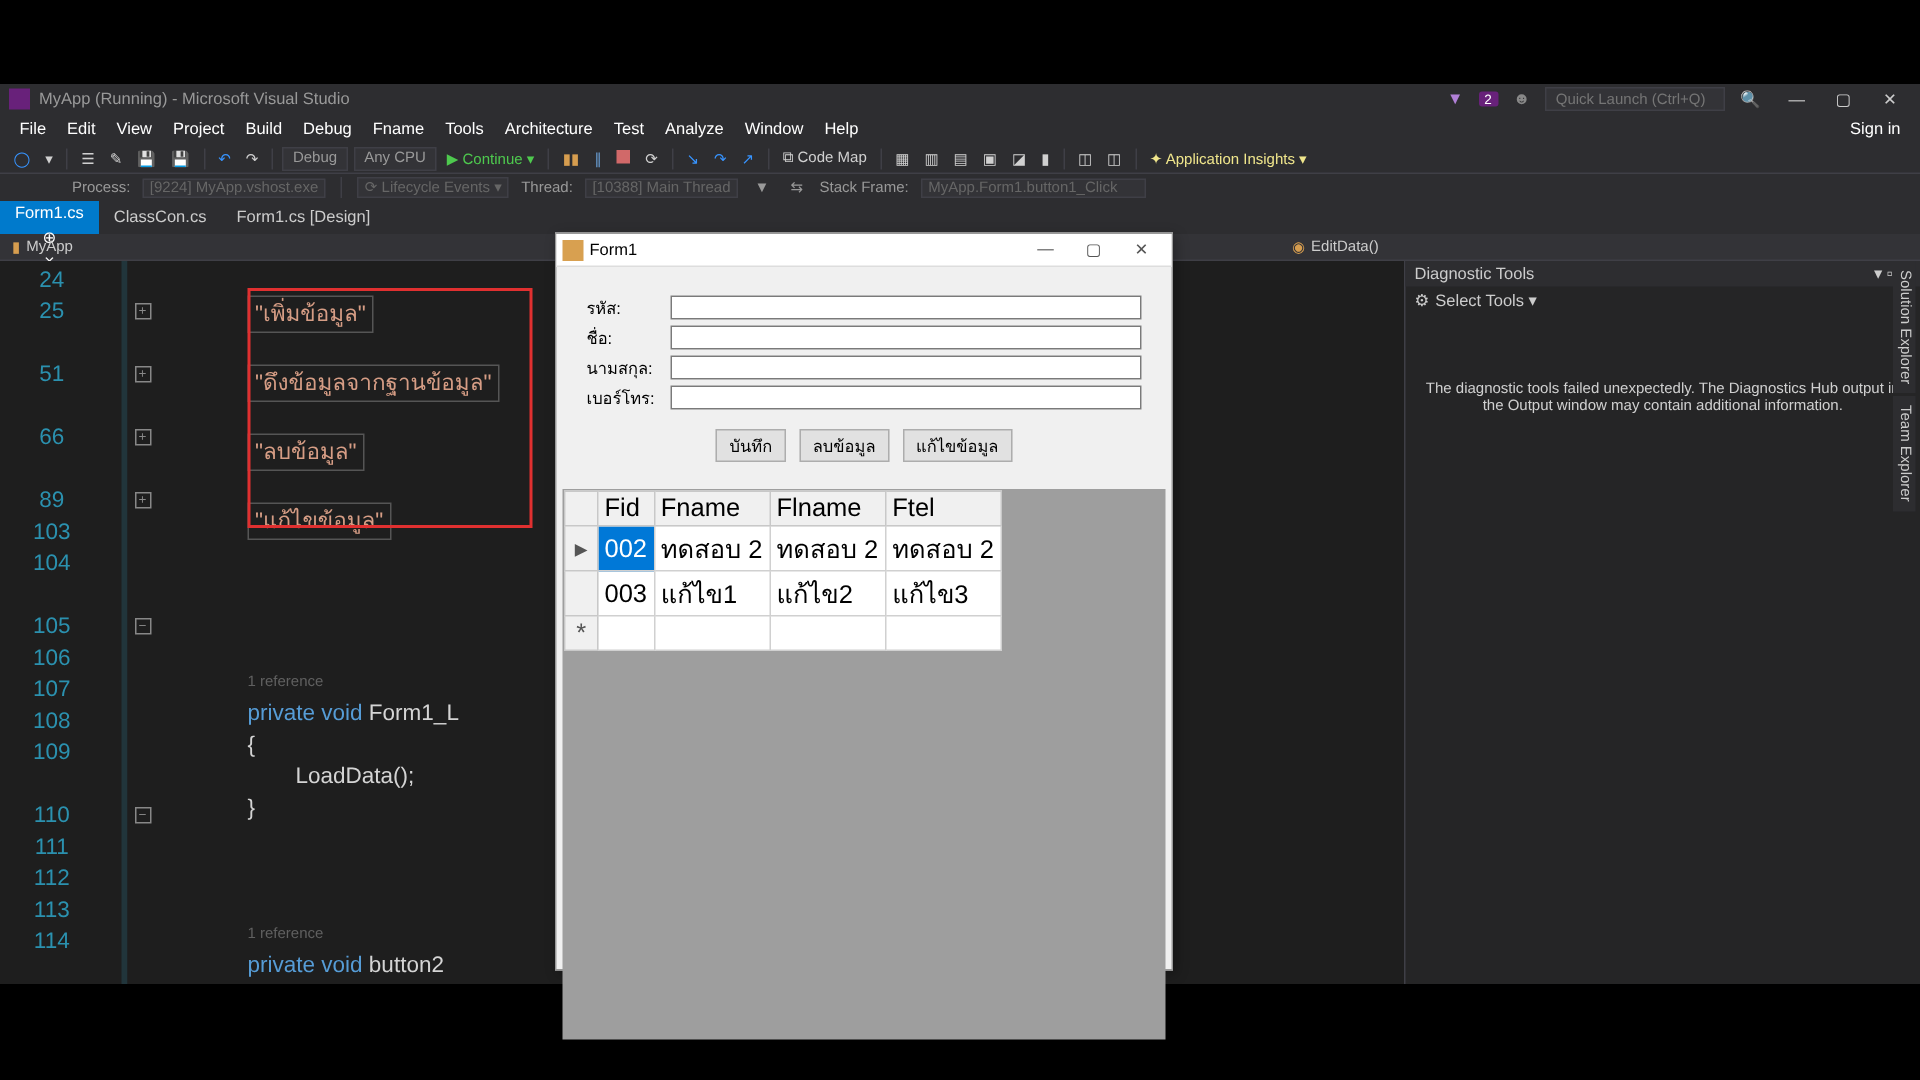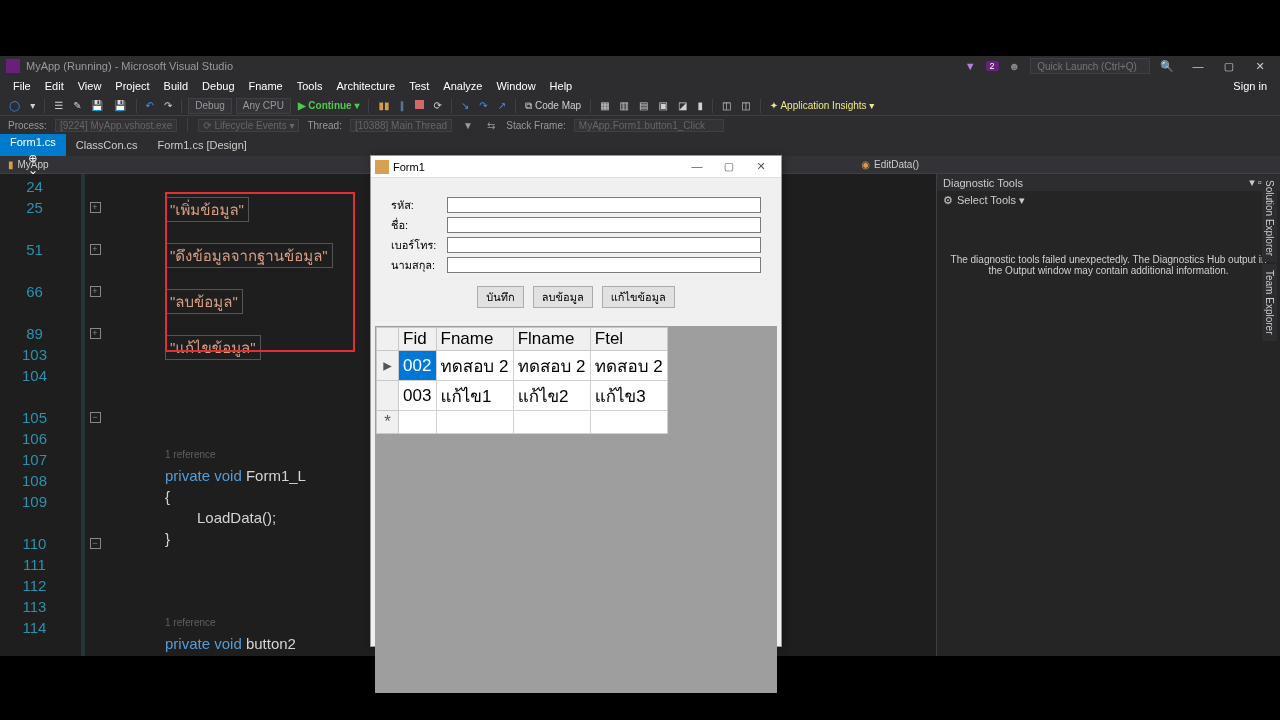--- a/index.html
+++ b/index.html
@@ -17,26 +17,26 @@
 
 .menubar { height: 20px; background: #2d2d30; display: flex; align-items: center; padding: 0 6px; }
 .menubar span { padding: 0 7px; color: #fff; font-size: 11px; }
 .signin { margin-left: auto; padding: 0 8px; color: #fff; font-size: 11px; }
 
 .toolbar { height: 20px; background: #2d2d30; border-bottom: 1px solid #3f3f46;
            display: flex; align-items: center; gap: 4px; padding: 0 6px; color: #d0d0d0; }
 .tb-btn { padding: 0 3px; font-size: 10px; }
 .tb-dd { background: #333337; border: 1px solid #3f3f46; padding: 0 6px; font-size: 10px;
          color: #999; height: 16px; display: inline-flex; align-items: center; }
-.tb-play { color: #4ec94e; font-weight: bold; }
+.tb-play { color: #4ec94e; }
 .tb-sep { width: 1px; height: 14px; background: #3f3f46; margin: 0 2px; }
 .tb-stop { width: 9px; height: 9px; background: #d16969; display: inline-block; }
 
 .dbgbar { height: 18px; background: #2d2d30; color: #999; display: flex; align-items: center;
-          padding: 0 8px; gap: 8px; font-size: 10px; }
+          padding: 0 8px; gap: 8px; font-size: 10px; margin-left: 40px; }
 .dbgbar .field { background: #333337; border: 1px solid #3f3f46; padding: 0 4px; color: #666; }
 
 .doctabs { height: 22px; background: #2d2d30; display: flex; }
 .doctab { padding: 2px 10px; font-size: 11px; color: #ccc; display: flex; align-items: center; gap: 4px; }
 .doctab.active { background: #007acc; color: #fff; flex-direction: column; }
 .doctab .x { font-size: 9px; }
 
 .navbar { height: 18px; background: #333337; display: flex; align-items: center; color: #ccc;
           font-size: 10px; border-bottom: 1px solid #3f3f46; }
 .navbar .nb { padding: 0 8px; flex: 1; display: flex; align-items: center; gap: 4px; }
@@ -332,25 +332,25 @@
   <div class="dlg-body">
     <div class="form-row">
       <label>รหัส:</label>
       <input style="">
     </div>
     <div class="form-row">
       <label>ชื่อ:</label>
       <input style="">
     </div>
     <div class="form-row">
+      <label>นามสกุล:</label>
+      <input style="">
+    </div>
+    <div class="form-row">
       <label>เบอร์โทร:</label>
-      <input style="">
-    </div>
-    <div class="form-row">
-      <label>นามสกุล:</label>
       <input style="">
     </div>
     <div class="btn-row">
       <button class="wf-btn">บันทึก</button>
       <button class="wf-btn">ลบข้อมูล</button>
       <button class="wf-btn">แก้ไขข้อมูล</button>
     </div>
   </div>
   <div class="grid-wrap">
     <table class="grid">

